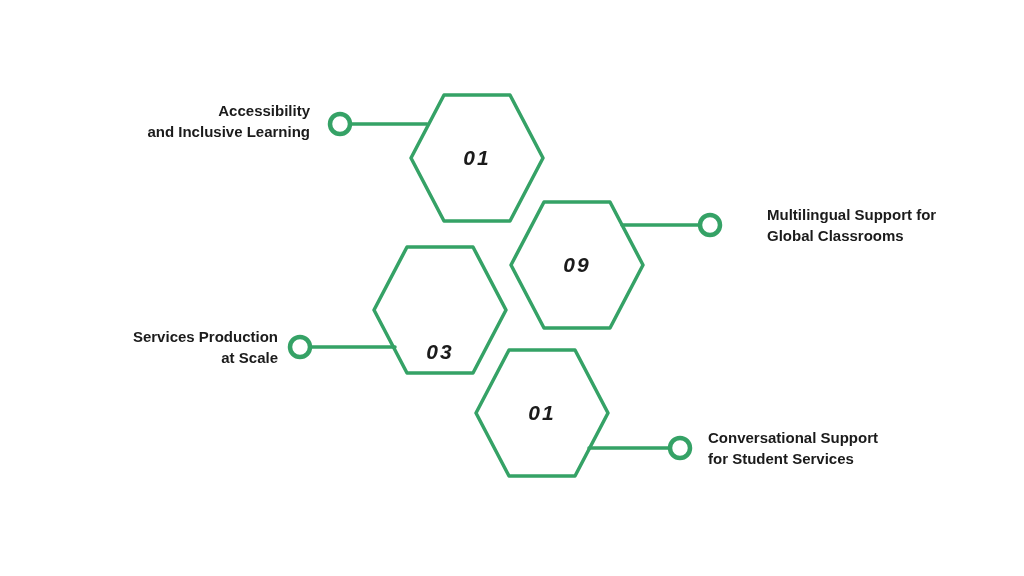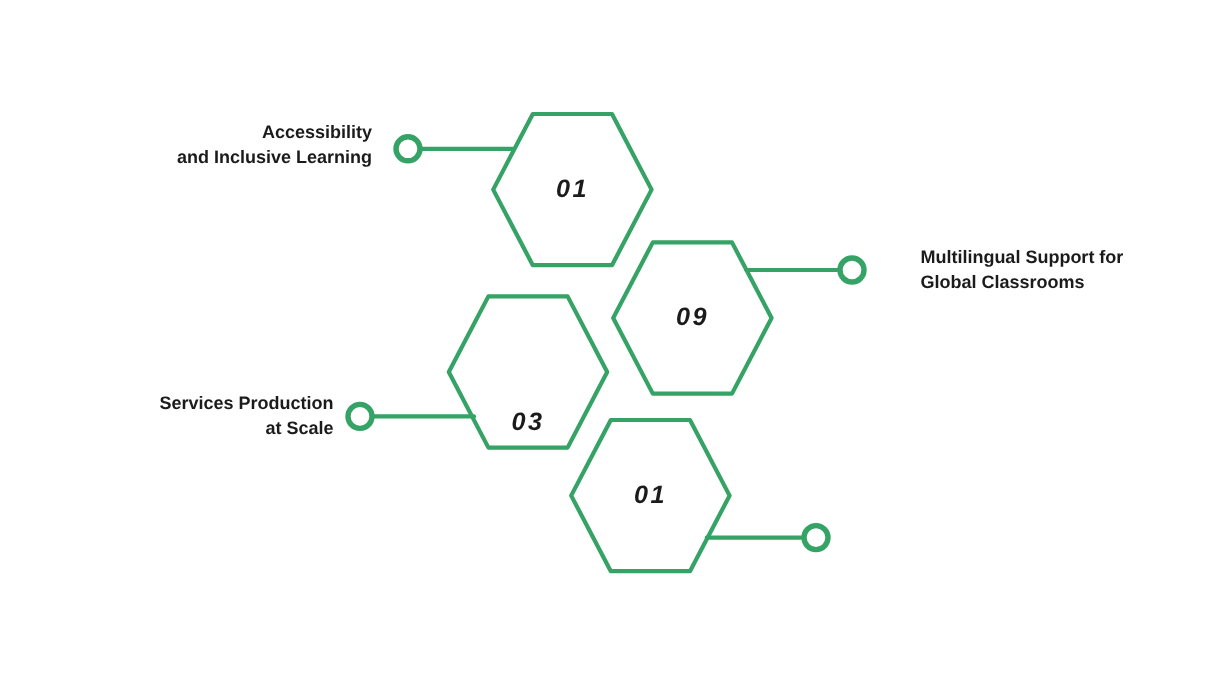--- a/index.html
+++ b/index.html
@@ -83,14 +83,18 @@
   <div class="label left-align" style="left:739px; top:204px;margin-left:28px;">
     <div>Multilingual Support for</div>
     <div>Global Classrooms</div>
   </div>
 
   <div class="label right-align" style="right:746px; top:326px;">
     <div>Services Production</div>
     <div>at Scale</div>
   </div>
 
+  <div class="label left-align" style="left:708px; top:427px;">
+    <div>Conversational Support</div>
+    <div>for Student Services</div>
+  </div>
 
 </div>
 
 </body></html>

